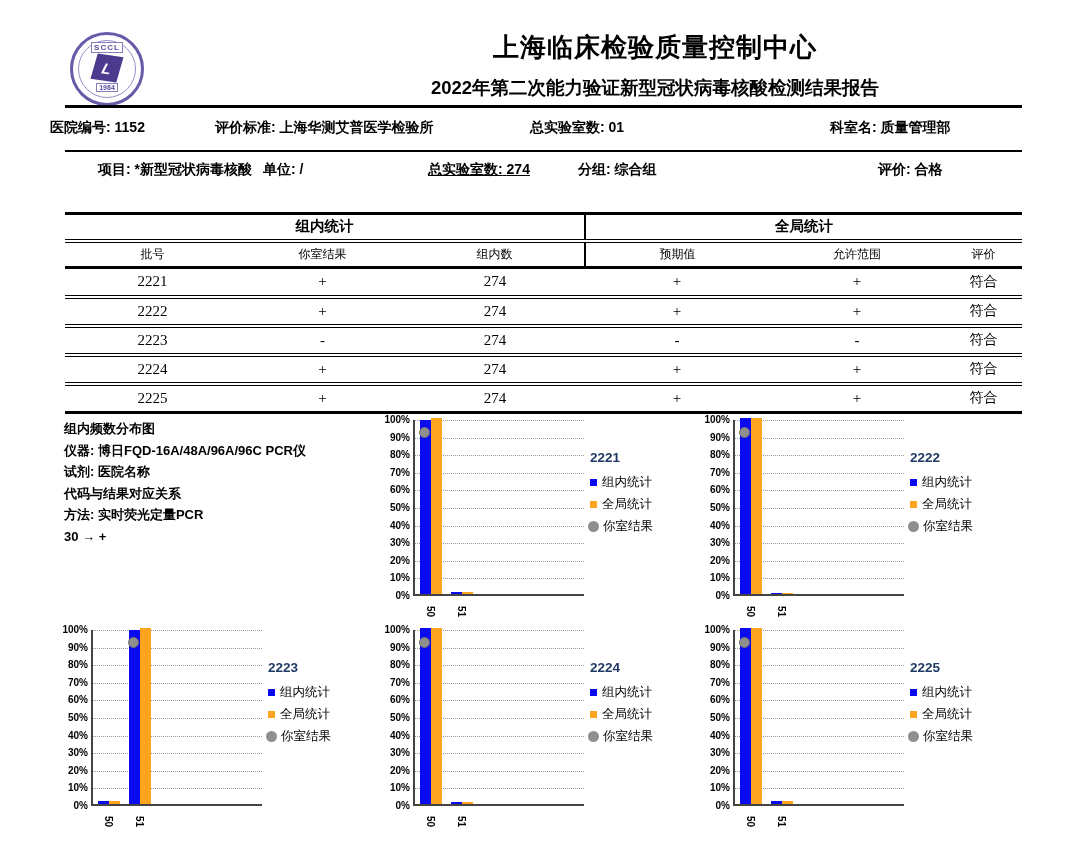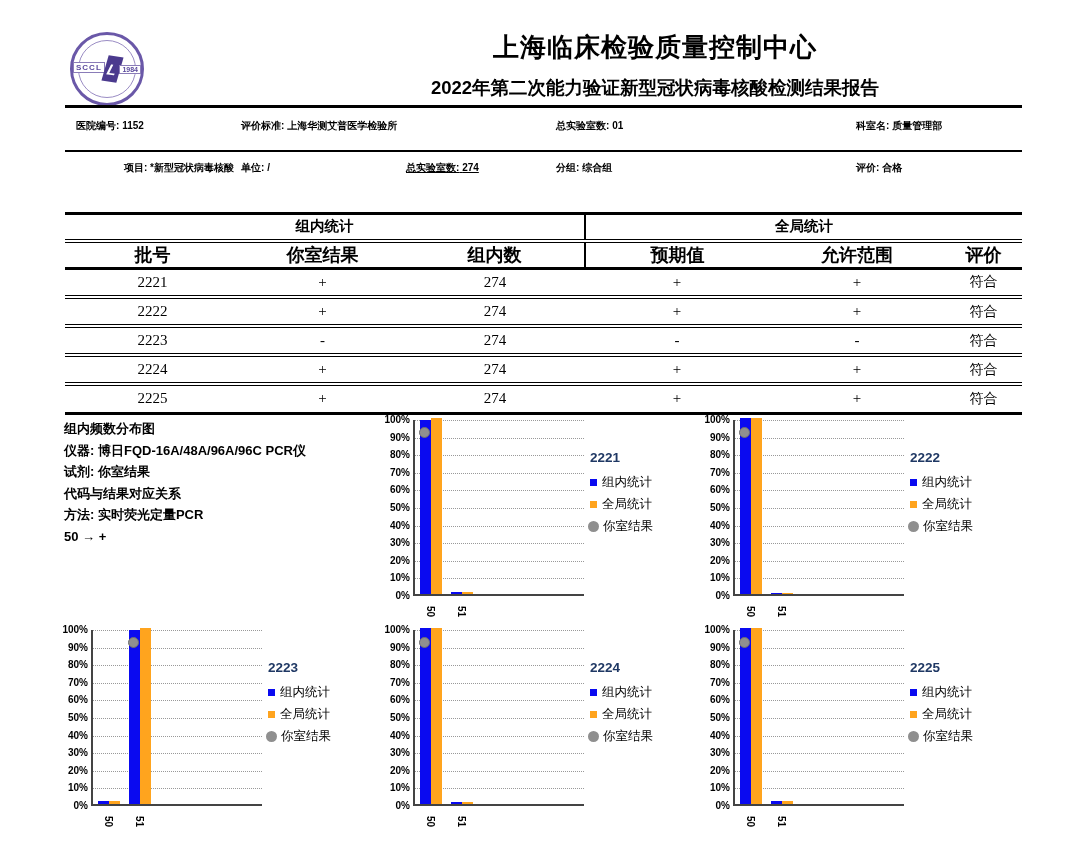--- a/index.html
+++ b/index.html
@@ -1,43 +1,43 @@
 <!DOCTYPE html>
 <html><head>
 <meta charset="utf-8">
 <style>
   * { margin:0; padding:0; box-sizing:border-box; }
   body { background:#fff; font-family:"Liberation Sans", sans-serif; }
   .page { position:relative; width:1080px; height:851px; background:#ffffff; overflow:hidden; color:#000; }
 
   
   .seal { position:absolute; left:70px; top:32px; width:74px; height:74px; border-radius:50%;
-          border:3px solid #6a58a8; display:flex; align-items:center; justify-content:center; }
+          border:3px solid #6a58a8; display:flex; flex-direction:column; align-items:center; justify-content:center; }
   .seal-inner { position:absolute; inset:5px; border:1px solid #9a8cc4; border-radius:50%; }
   .seal-abbr { font-size:8px; font-weight:bold; color:#5b4a9e; letter-spacing:1px; margin-top:-4px; border:1px solid #8a7cb8; padding:0 2px; background:#fff; z-index:2; }
   .seal-emblem { width:26px; height:26px; background:#4b3a8e; transform:rotate(8deg) skewX(-8deg); margin:2px 0;
                  display:flex; align-items:center; justify-content:center; color:#fff; font-weight:bold; font-style:italic; font-size:15px; z-index:2; }
   .seal-year { font-size:7px; font-weight:bold; color:#5b4a9e; border:1px solid #8a7cb8; padding:0 2px; background:#fff; z-index:2; }
 
   .title-wrap { position:absolute; left:290px; top:30px; width:730px; text-align:center; }
   .doc-title { font-size:26px; font-weight:bold; letter-spacing:1px; }
   .doc-subtitle { font-size:18.5px; font-weight:bold; margin-top:10px; }
 
   
   .hline { position:absolute; left:65px; width:957px; background:#000; }
-  .info-row { position:absolute; left:76px; width:957px; font-size:10px; font-weight:bold;text-align:right; }
+  .info-row { position:absolute; left:50px; width:957px; font-size:14px; font-weight:bold; }
   .info-field { position:absolute; top:0; white-space:nowrap; }
   .info-field.wrap { white-space:normal; }
 
   
   table.main { position:absolute; left:65px; top:212px; width:957px; border-collapse:collapse;
                border-top:3px solid #000; border-bottom:3px solid #000; table-layout:fixed; }
   table.main th, table.main td { text-align:center; padding:0; }
   tr.group-row th { font-size:14.5px; font-weight:bold; height:27px; border-bottom:4px double #000; }
-  tr.cols-row th { font-size:18px; font-weight:bold; height:27px; border-bottom:3px solid #000; }
+  tr.cols-row th { font-size:12px; font-weight:normal; height:27px; border-bottom:3px solid #000; }
   .vline { border-left:2px solid #000; }
   tbody td { height:29px; font-family:"Liberation Serif", serif; font-size:15px; border-bottom:4px double #000; }
   tbody tr:last-child td { border-bottom:none; }
   tbody td.cjk { font-family:"Liberation Sans", sans-serif; font-size:14px; }
 
   
   .notes { position:absolute; left:64px; top:418px; width:312px; font-size:13px; font-weight:bold; line-height:21.5px; }
 
   
   .chart { position:absolute; width:320px; height:206px; }
@@ -74,21 +74,21 @@
 
   <div class="info-row" style="top:119px; height:30px;">
     <span class="info-field" style="left:0;"><span>医院编号:</span> <span>1152</span></span>
     <span class="info-field" style="left:165px;"><span>评价标准:</span> <span>上海华测艾普医学检验所</span></span>
     <span class="info-field" style="left:480px;"><span>总实验室数:</span> <span>01</span></span>
     <span class="info-field" style="left:780px;"><span>科室名:</span> <span>质量管理部</span></span>
   </div>
 
   <div class="hline" style="top:150px; height:2px;"></div>
 
-  <div class="info-row" style="top:161px; height:48px;">
+  <div class="info-row" style="top:161px; height:48px;margin-left:48px;">
     <span class="info-field wrap" style="left:0; width:158px;"><span>项目:</span> <span>*新型冠状病毒核酸</span></span>
     <span class="info-field" style="left:165px;"><span>单位:</span> <span>/</span></span>
     <span class="info-field" style="left:330px;text-decoration:underline;"><span>总实验室数:</span> <span>274</span></span>
     <span class="info-field" style="left:480px;"><span>分组:</span> <span>综合组</span></span>
     <span class="info-field" style="left:780px;"><span>评价:</span> <span>合格</span></span>
   </div>
 
   <table class="main">
     <colgroup>
       <col style="width:175px;">
@@ -152,24 +152,24 @@
         <td>+</td>
         <td>+</td>
         <td class="cjk">符合</td>
       </tr>
     </tbody>
   </table>
 
   <div class="notes">
     <div>组内频数分布图</div>
     <div>仪器: 博日FQD-16A/48A/96A/96C PCR仪</div>
-    <div>试剂: 你室结果</div>
+    <div>试剂: 医院名称</div>
     <div>代码与结果对应关系</div>
     <div>方法: 实时荧光定量PCR</div>
-    <div>50 → +</div>
+    <div>30 → +</div>
   </div>
 
   <div class="chart" style="left:382px; top:412px;">
       <div class="ylab" style="left: 0px; top: 178px;">0%</div>
       <div class="ylab" style="left: 0px; top: 160.4px;">10%</div>
       <div class="ylab" style="left: 0px; top: 142.8px;">20%</div>
       <div class="ylab" style="left: 0px; top: 125.2px;">30%</div>
       <div class="ylab" style="left: 0px; top: 107.6px;">40%</div>
       <div class="ylab" style="left: 0px; top: 90px;">50%</div>
       <div class="ylab" style="left: 0px; top: 72.4px;">60%</div>

